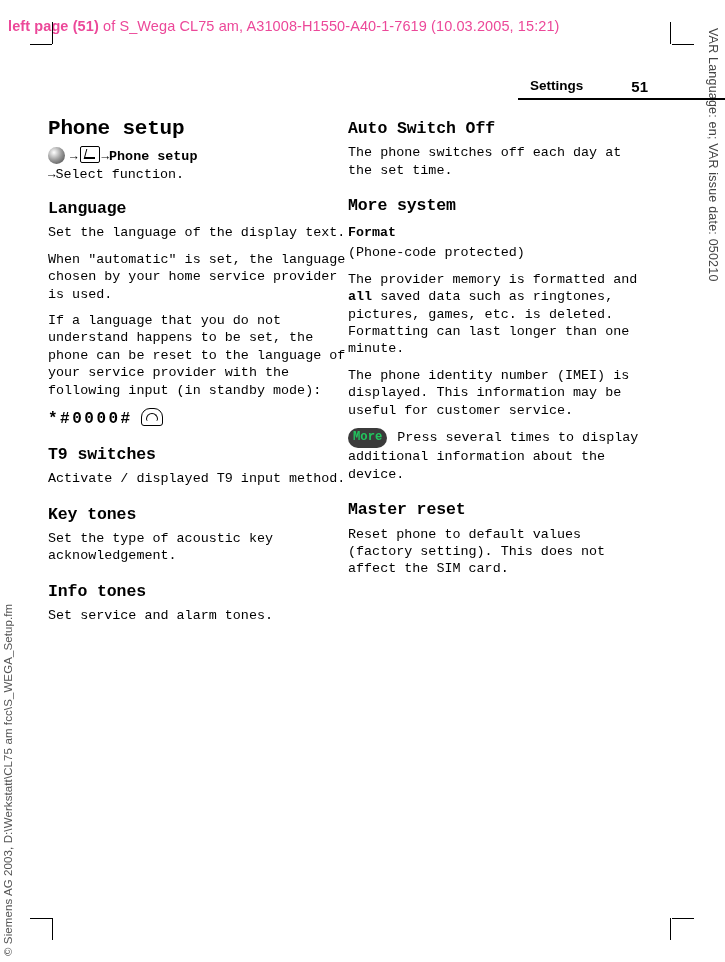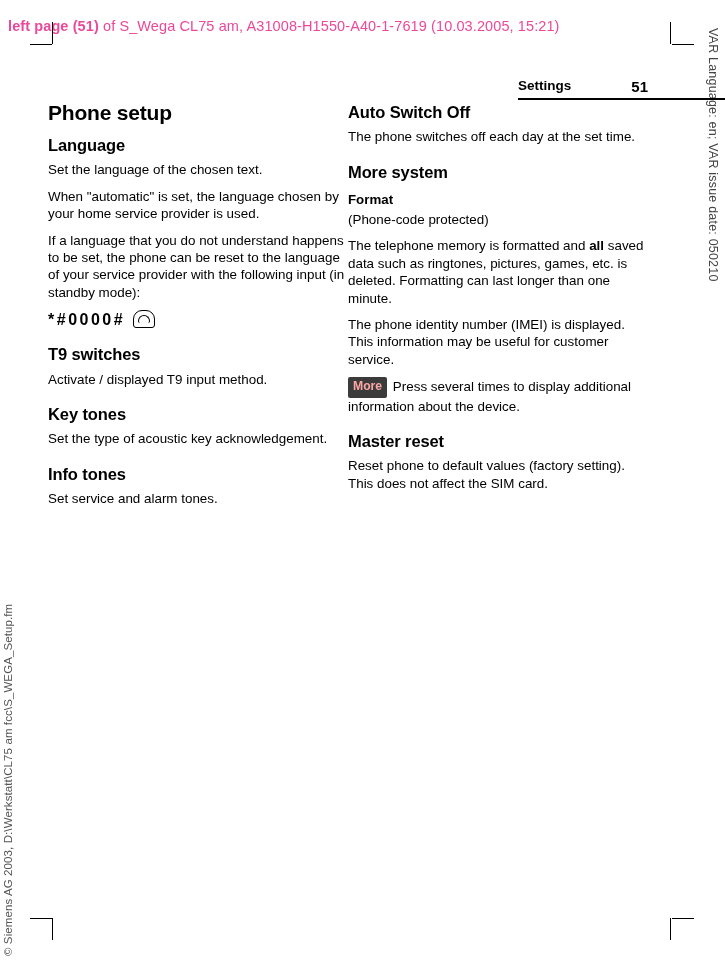--- a/index.html
+++ b/index.html
@@ -73,38 +73,39 @@
 
   
   .runhead {
     position: absolute;
     left: 248px;
     top: 78px;
     width: 400px;
     font-size: 13.5px;
     font-weight: bold;
   }
-  .runhead .label { position: absolute; left: 270px; top: 0; }
+  .runhead .label { position: absolute; left: 282px; top: 0; }
   .runhead .pageno { position: absolute; right: 0; top: 0; font-size: 15px; }
   .runhead .rule {
     position: absolute;
     left: 270px;
     top: 20px;
     width: 400px;
     border-top: 2.5px solid #000;
   }
 
   
   .col {
     position: absolute;
-    top: 104px;
+    top: 120px;
     width: 191px;
     font-size: 13.2px;
     line-height: 17.2px;
     color: #000;
+    font-family: Liberation Mono, monospace;
   }
   .col.left { left: 48px; width: 300px; }
   .col.right { left: 348px; width: 300px; }
 
   h1.sect {
     font-size: 21px;
     font-weight: bold;
     margin: 0 0 9px 0;
     letter-spacing: -0.2px;
   }
@@ -193,25 +194,25 @@
     width: 10px; height: 7px;
     border: 1.4px solid #000;
     border-radius: 6px 6px 2px 2px;
     border-bottom: none;
   }
 
   
   .softkey {
     display: inline-block;
     background: #3b3b3b;
-    color: #fca5a5;
+    color: #22c55e;
     font-size: 12.2px;
     font-weight: bold;
     padding: 1px 5px 2px 5px;
-    border-radius: 2px;
+    border-radius: 10px;
     vertical-align: 1px;
     margin-right: 2px;
   }
 </style>
 </head>
 <body>
 
 <div class="page-header">
   <b>left page (51)</b><span> of S_Wega CL75 am, A31008-H1550-A40-1-7619 (10.03.2005, 15:21)</span>
 </div>
@@ -236,23 +237,31 @@
 <div class="runhead">
   <span class="label">Settings</span>
   <span class="pageno">51</span>
   <div class="rule"></div>
 </div>
 
 <div class="col left">
 
   <h1 class="sect">Phone setup</h1>
 
+  <div class="navline">
+    <span class="row">
+      <span class="glyph-joy"></span><span class="arrow">→</span><span class="icon-box"></span><span class="arrow">→</span><span class="bold">Phone setup</span>
+    </span>
+    <span class="row">
+      <span class="arrow">→</span><span>Select function.</span>
+    </span>
+  </div>
 
   <h2 class="sub first">Language</h2>
-  <p>Set the language of the chosen text.</p>
+  <p>Set the language of the display text.</p>
   <p>When "automatic" is set, the language chosen by your home service provider is used.</p>
   <p>If a language that you do not understand happens to be set, the phone can be reset to the language of your service provider with the following input (in standby mode):</p>
   <div class="codeline">
     <span>*#0000#</span><span class="key-call"></span>
   </div>
 
   <h2 class="sub">T9 switches</h2>
   <p>Activate / displayed T9 input method.</p>
 
   <h2 class="sub">Key tones</h2>
@@ -264,21 +273,21 @@
 </div>
 
 <div class="col right">
 
   <h2 class="sub first" style="margin-top:0">Auto Switch Off</h2>
   <p>The phone switches off each day at the set time.</p>
 
   <h2 class="sub">More system</h2>
   <h3 class="subsub">Format</h3>
   <p>(Phone-code protected)</p>
-  <p><span>The telephone memory is formatted and </span><b>all</b><span> saved data such as ringtones, pictures, games, etc. is deleted. Formatting can last longer than one minute.</span></p>
+  <p><span>The provider memory is formatted and </span><b>all</b><span> saved data such as ringtones, pictures, games, etc. is deleted. Formatting can last longer than one minute.</span></p>
 
   <p>The phone identity number (IMEI) is displayed. This information may be useful for customer service.</p>
   <p><span class="softkey">More</span><span> Press several times to display additional information about the device.</span></p>
 
   <h2 class="sub">Master reset</h2>
   <p>Reset phone to default values (factory setting). This does not affect the SIM card.</p>
 
 </div>
 
 </body></html>

